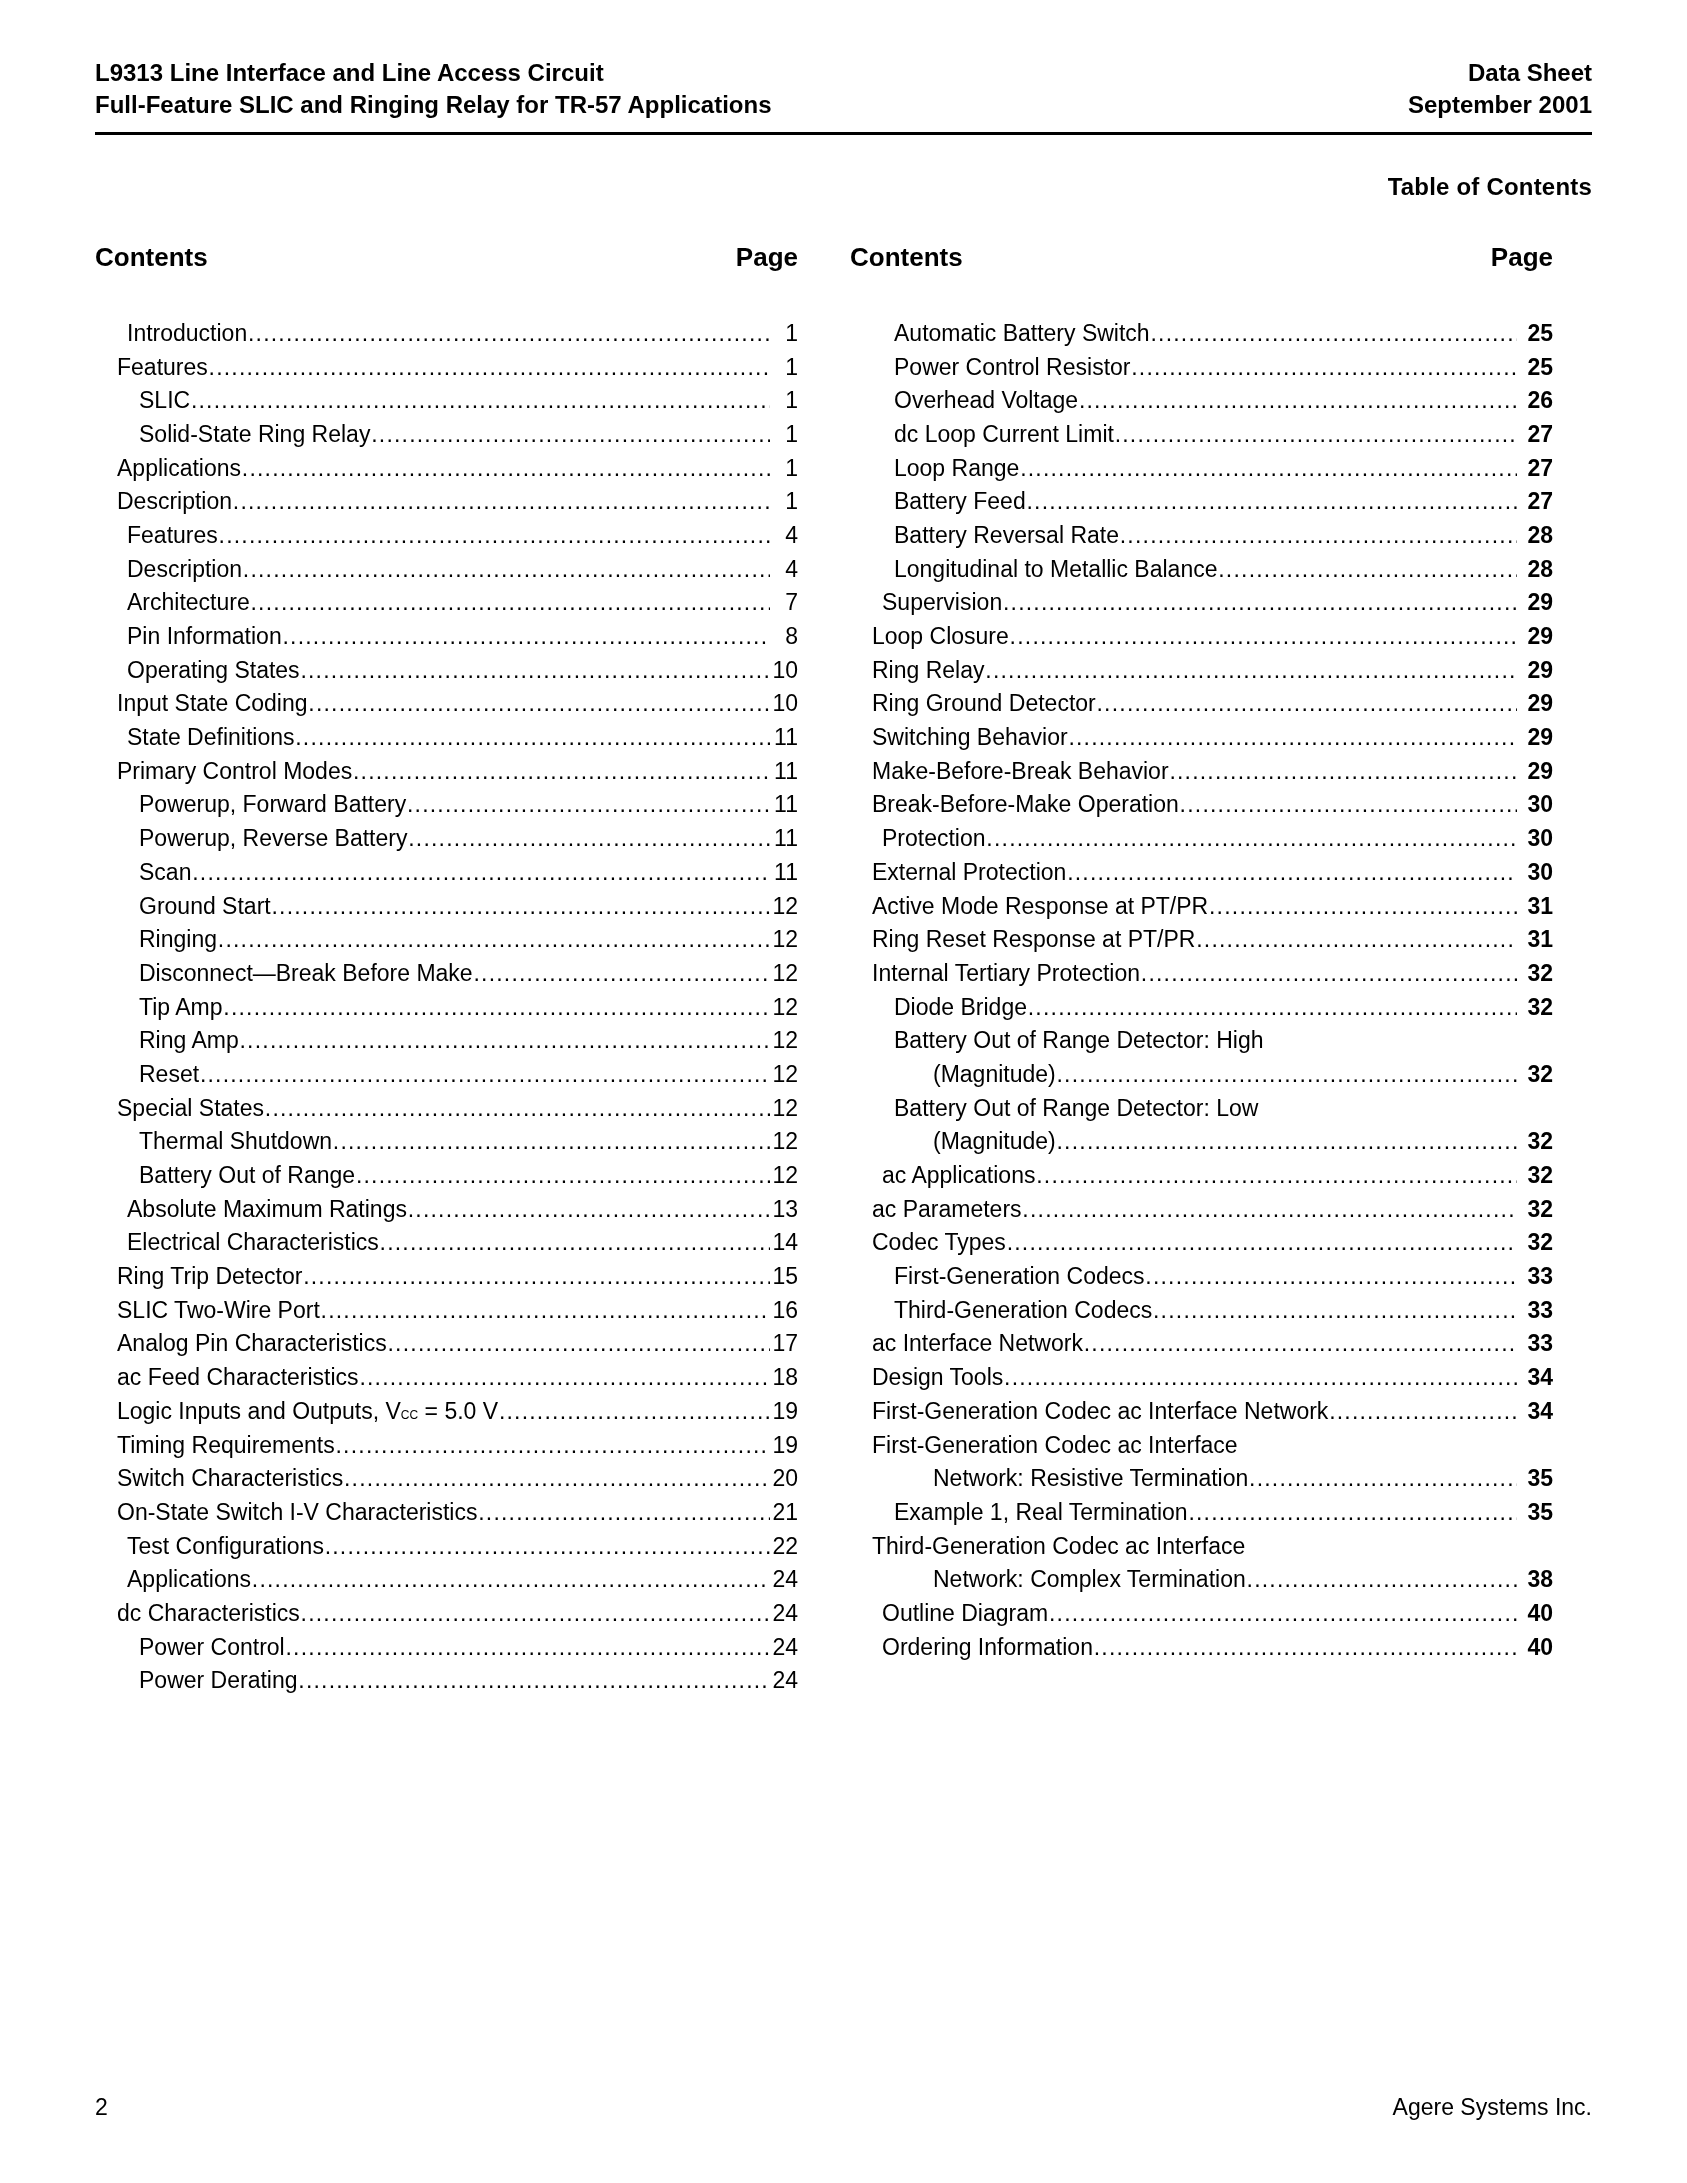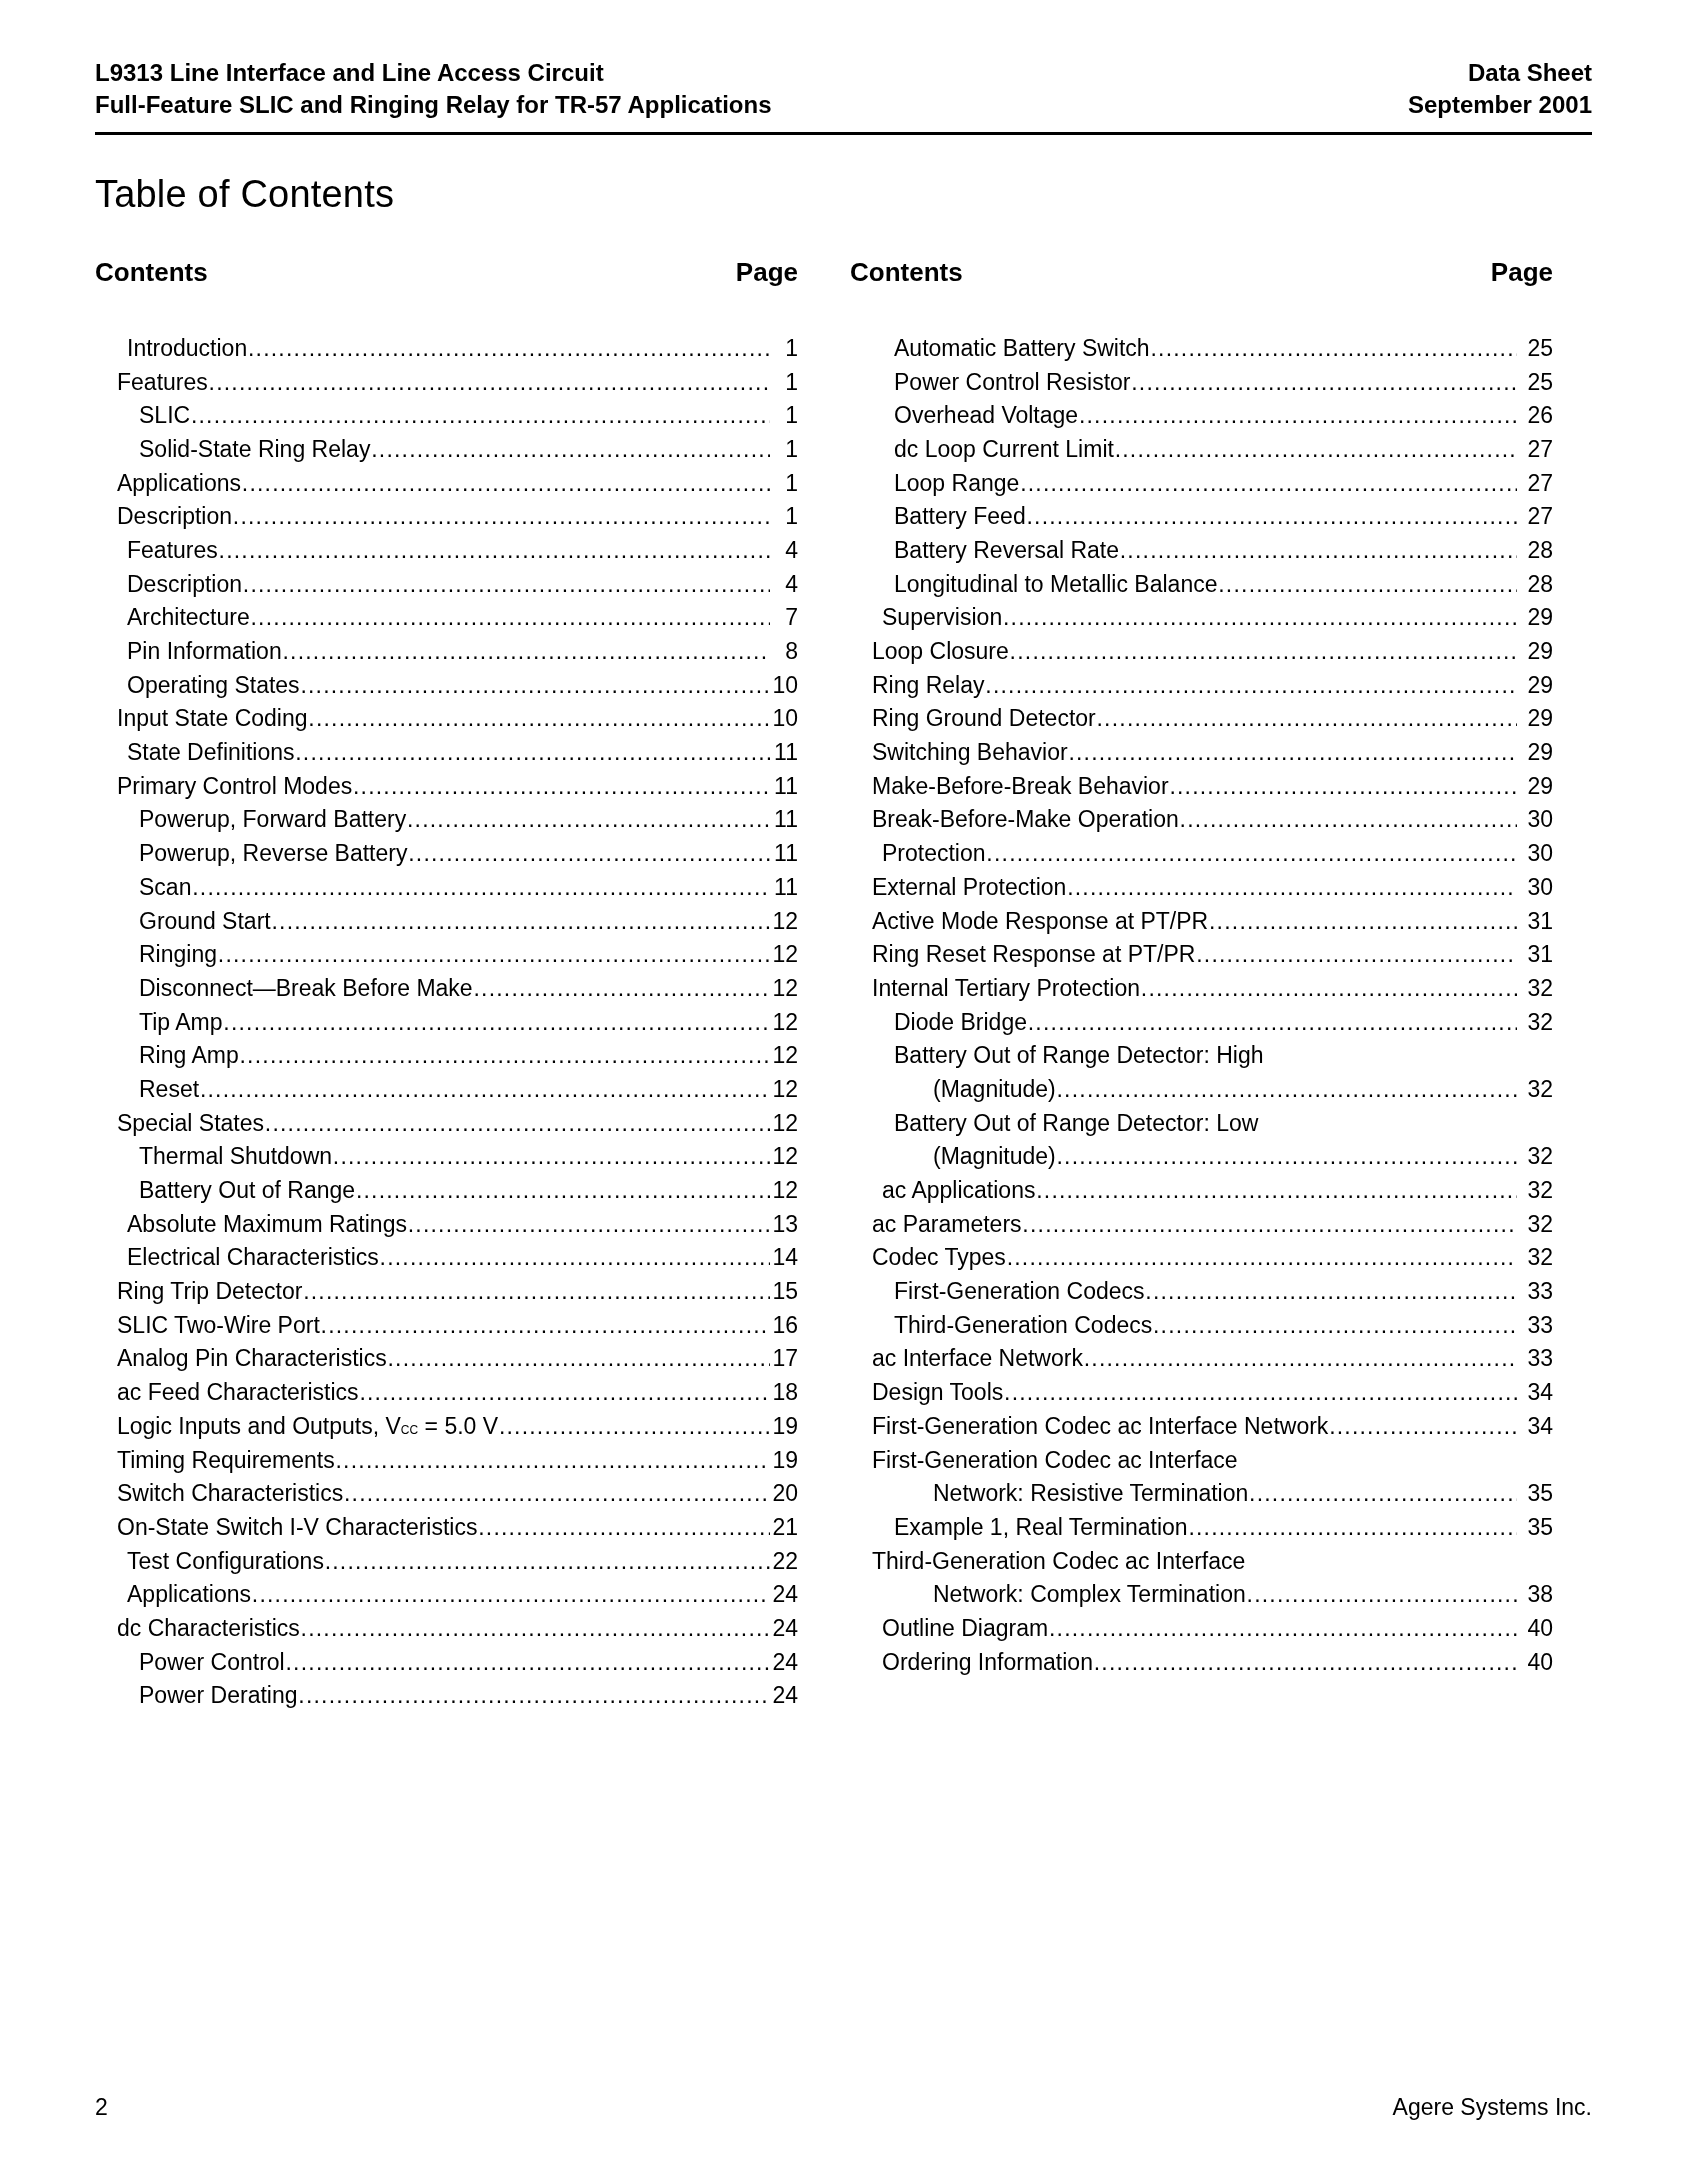--- a/index.html
+++ b/index.html
@@ -36,23 +36,23 @@
   }
   .header-right {
     text-align: right;
   }
   .header-rule {
     border-bottom: 3.2px solid #000;
     margin-top: 11px;
   }
   
   .doc-title {
-    text-align: left;
-    font-weight: normal;
-    font-size: 38px;
+    text-align: right;
+    font-weight: bold;
+    font-size: 24px;
     margin-top: 38px;
     letter-spacing: 0.2px;
   }
   
   .columns {
     display: flex;
     margin-top: 41px;
     gap: 52px;
   }
   .col {
@@ -97,21 +97,21 @@
   .t-page {
     flex: 0 0 auto;
     text-align: right;
   }
   
   .lvl0 { padding-left: 0px; margin-left: 32px; }
   .lvl1 { padding-left: 22px; }
   .lvl2 { padding-left: 44px; }
   .lvl3 { padding-left: 83px; }
   
-  .col-right .t-page { min-width: 35px; }
+  .col-right .t-page { min-width: 35px; font-weight: bold; }
   .col-left .t-page { min-width: 27px; }
   
   .sc { font-size: 12px; vertical-align: baseline; }
   
   .footer {
     position: absolute;
     left: 95px;
     right: 95px;
     bottom: 62px;
     display: flex;

